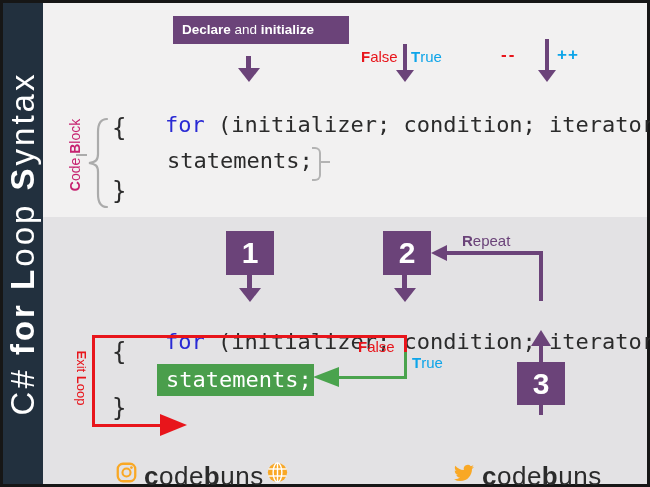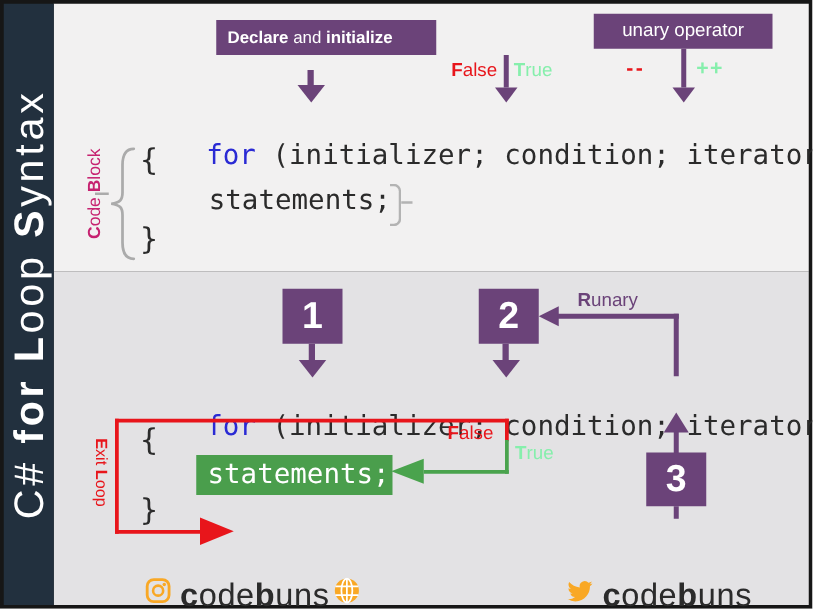--- a/index.html
+++ b/index.html
@@ -19,21 +19,21 @@
   .greenline{background:#4aa34d;}
   .ah{width:0;height:0;}
   .ah-down{border-left:11px solid transparent;border-right:11px solid transparent;border-top:14px solid #6b4379;}
   .ah-down-sm{border-left:9px solid transparent;border-right:9px solid transparent;border-top:12px solid #6b4379;}
   .ah-up{border-left:10px solid transparent;border-right:10px solid transparent;border-bottom:16px solid #6b4379;}
   .ah-left-purple{border-top:8px solid transparent;border-bottom:8px solid transparent;border-right:16px solid #6b4379;}
   .ah-left-green{border-top:10px solid transparent;border-bottom:10px solid transparent;border-right:26px solid #4aa34d;}
   .ah-right-red{border-top:11px solid transparent;border-bottom:11px solid transparent;border-left:27px solid #e8151b;}
   .magenta{color:#c62270;}
   .red{color:#e8151b;}
-  .green{color:#86efac;}
+  .green{color:#0ea5e9;}
   .rot-ccw{transform:rotate(-90deg);}
   .rot-cw{transform:rotate(90deg);}
   .handle{font-size:26px;color:#2b2b2b;letter-spacing:0.5px;text-align:center;}
 </style>
 </head>
 <body>
 
 <div id="frame">
 
   <div class="abs" style="left:43px;top:3px;width:604px;height:214px;background:#f2f1f1;"></div>
@@ -53,23 +53,20 @@
 
   <div class="abs lbl red" style="left:361px;top:48px;font-size:15px;">
     <span class="b">F</span><span>alse</span>
   </div>
   <div class="abs lbl green" style="left:411px;top:48px;font-size:15px;">
     <span class="b">T</span><span>rue</span>
   </div>
   <div class="abs vline" style="left:403px;top:44px;width:4px;height:26px;"></div>
   <div class="abs ah ah-down-sm" style="left:396px;top:70px;"></div>
 
-  <div class="abs callout lbl" style="left:475px;top:11px;width:143px;height:28px;line-height:28px;text-align:center;font-size:15px;">
-    <span>unary operator</span>
-  </div>
   <div class="abs lbl red b" style="left:501px;top:45px;font-size:17px;letter-spacing:2px;">--</div>
   <div class="abs lbl green b" style="left:557px;top:45px;font-size:17px;letter-spacing:1px;">++</div>
   <div class="abs vline" style="left:545px;top:39px;width:4px;height:31px;"></div>
   <div class="abs ah ah-down-sm" style="left:538px;top:70px;"></div>
 
   <div class="abs code" style="left:112px;top:87px;">
     <span class="kw">for</span><span> (initializer; condition; iterator)</span>
   </div>
   <div class="abs brace" style="left:112px;top:114px;">{</div>
   <div class="abs code" style="left:167px;top:148px;">statements;</div>
@@ -92,21 +89,21 @@
   <div class="abs vline" style="left:247px;top:275px;width:5px;height:13px;"></div>
   <div class="abs ah ah-down" style="left:239px;top:288px;"></div>
 
   <div class="abs stepbox lbl" style="left:383px;top:231px;">
     <span>2</span>
   </div>
   <div class="abs vline" style="left:402px;top:275px;width:5px;height:13px;"></div>
   <div class="abs ah ah-down" style="left:394px;top:288px;"></div>
 
   <div class="abs lbl" style="left:462px;top:232px;font-size:15px;color:#6b4379;">
-    <span class="b">R</span><span>unary</span>
+    <span class="b">R</span><span>epeat</span>
   </div>
   <div class="abs ah ah-left-purple" style="left:431px;top:245px;"></div>
   <div class="abs hline" style="left:446px;top:251px;width:97px;height:4px;"></div>
   <div class="abs vline" style="left:539px;top:251px;width:4px;height:50px;"></div>
 
   <div class="abs code" style="left:112px;top:304px;">
     <span class="kw">for</span><span> (initializer; condition; iterator)</span>
   </div>
   <div class="abs brace" style="left:112px;top:338px;">{</div>
   <div class="abs brace" style="left:112px;top:394px;">}</div>

